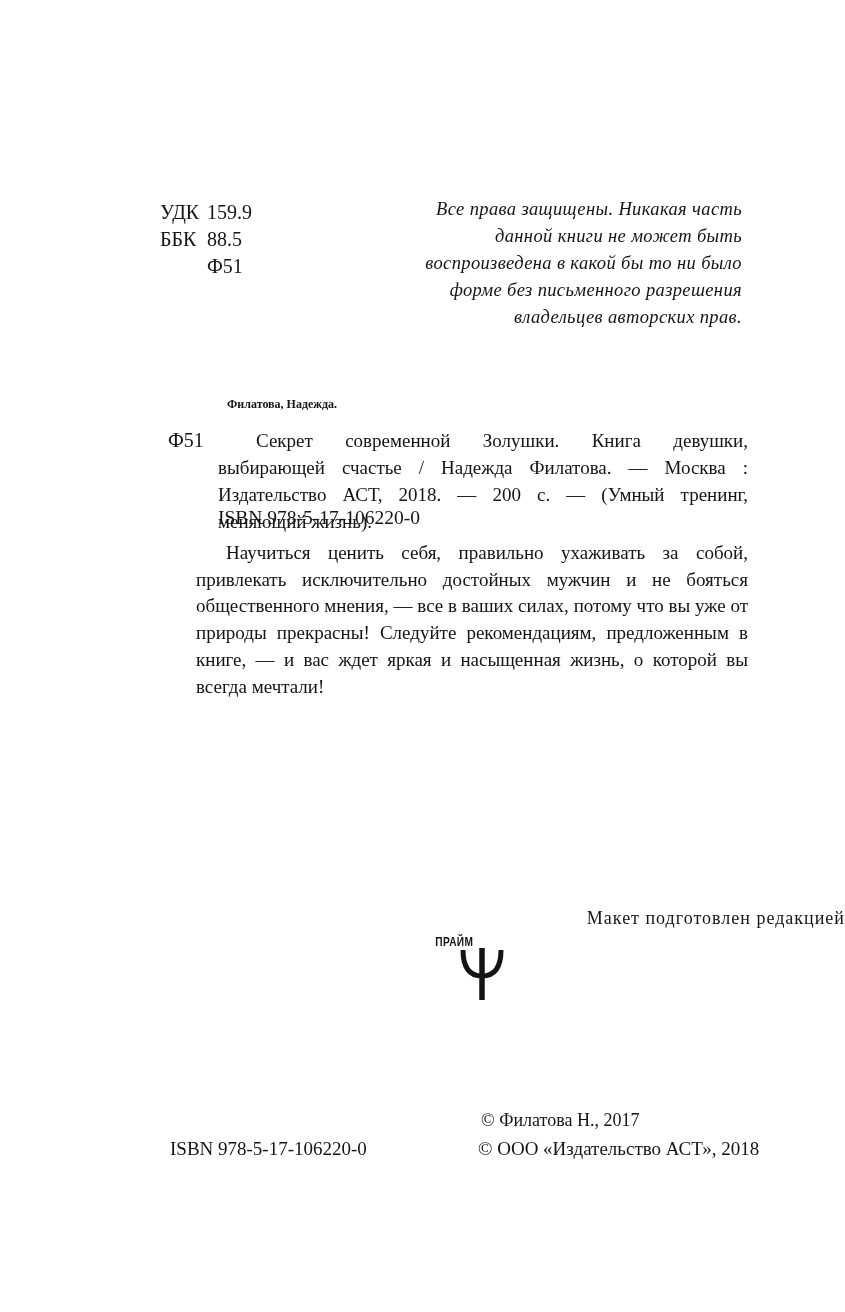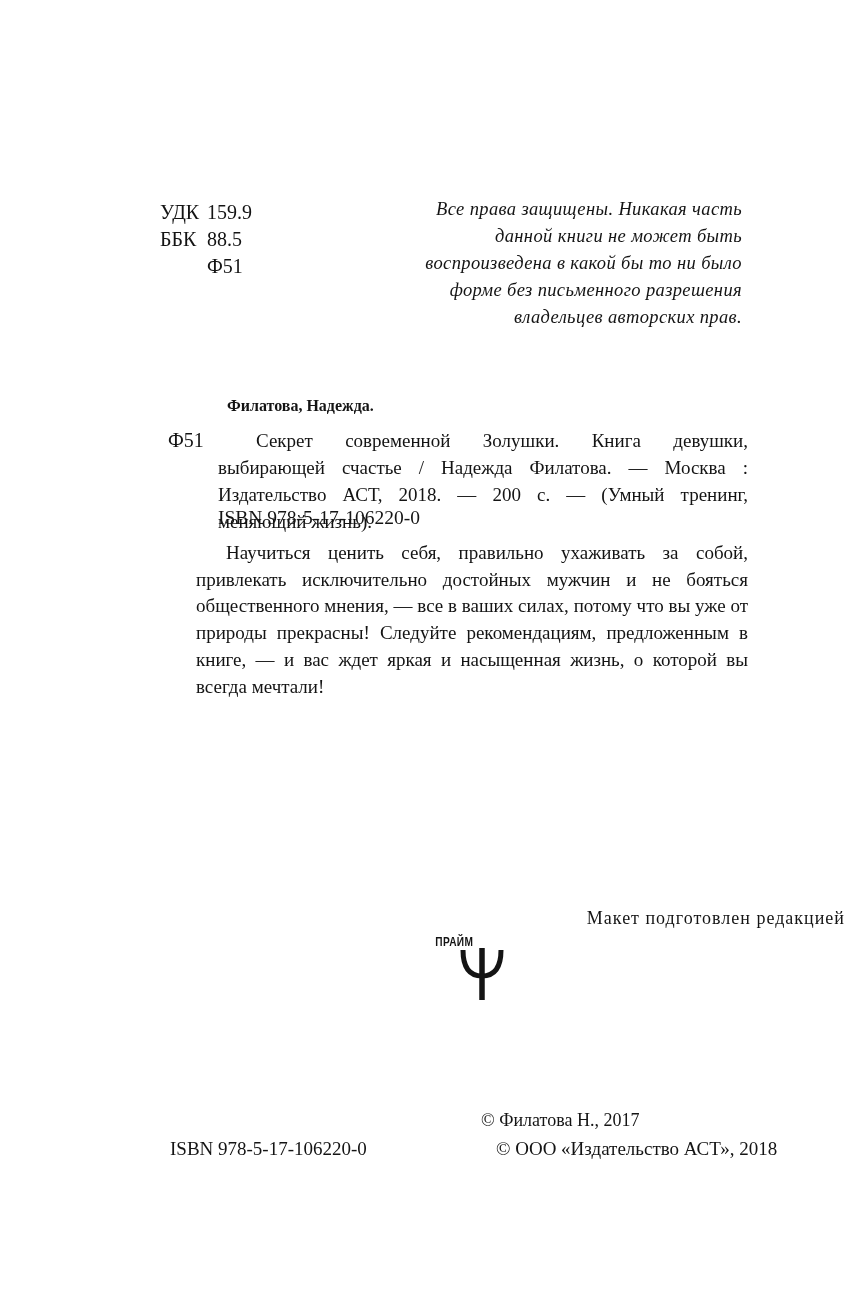--- a/index.html
+++ b/index.html
@@ -41,21 +41,21 @@
     font-size: 18.5px;
     line-height: 27px;
     letter-spacing: 0.02em;
   }
 
   
   .author-heading {
     position: absolute;
     left: 227px;
     top: 373px;
-    font-size: 16px;
+    font-size: 12px;
     font-weight: bold;
   }
   .catalog-sign {
     position: absolute;
     left: 168px;
     top: 405px;
     font-size: 20px;
   }
   .catalog-entry {
     position: absolute;
@@ -125,21 +125,21 @@
     font-size: 18px;
   }
   .footer-isbn {
     position: absolute;
     left: 170px;
     top: 1114px;
     font-size: 19px;
   }
   .copyright-publisher {
     position: absolute;
-    left: 496px;
+    left: 478px;
     top: 1114px;
     font-size: 19px;
   }
 </style>
 </head>
 <body>
 
 <div class="page">
 
   <div class="top-codes">

